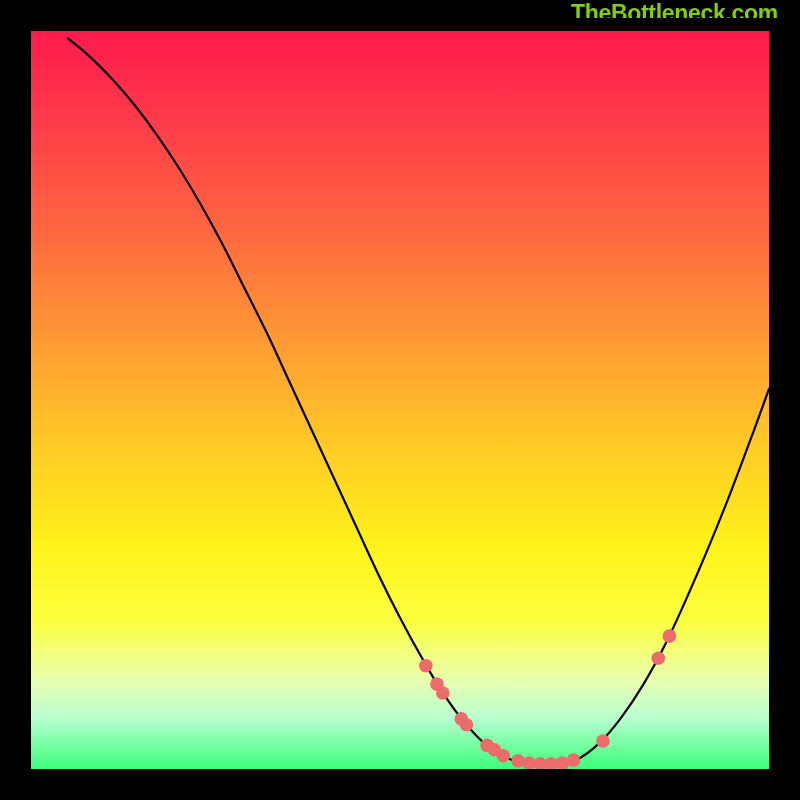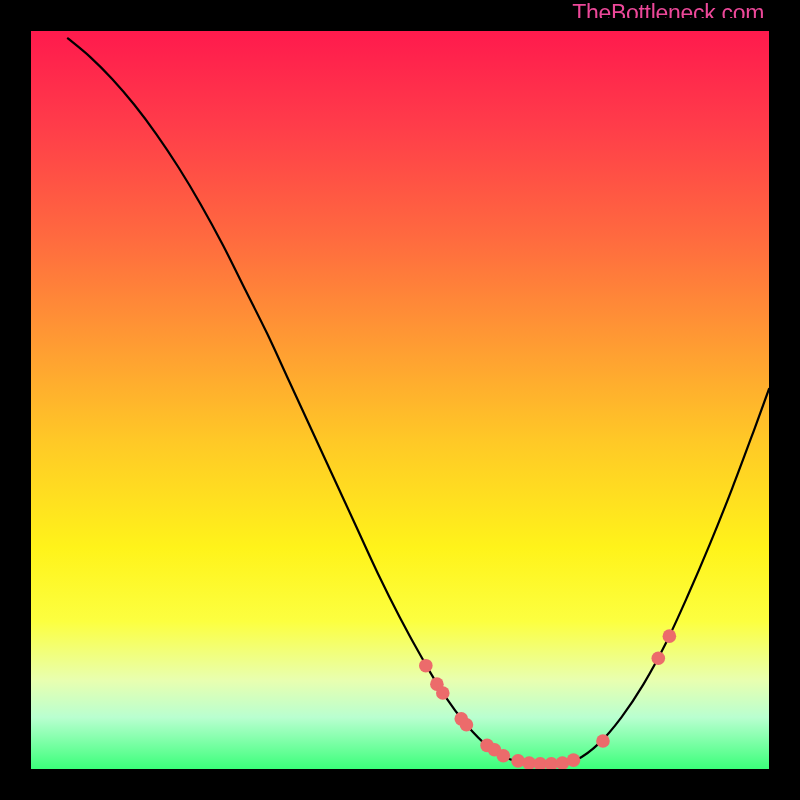--- a/index.html
+++ b/index.html
@@ -34,25 +34,25 @@
       #b9ffd0 93%,
       #3bff7a 100%);
   }
   .svg-layer {
     position: absolute;
     inset: 0;
   }
   .watermark {
     position: absolute;
     top: 0px;
-    right: 36px;
+    right: 22px;
     font-family: Arial, Helvetica, sans-serif;
     font-size: 23px;
-    color: #ec4899;
-    font-weight: 400;
+    color: #84cc16;
+    font-weight: 700;
     letter-spacing: -0.3px;
   }
 </style>
 </head>
 <body>
 
 <div class="watermark">TheBottleneck.com</div>
 
 <div class="frame">
   <div class="plot">

